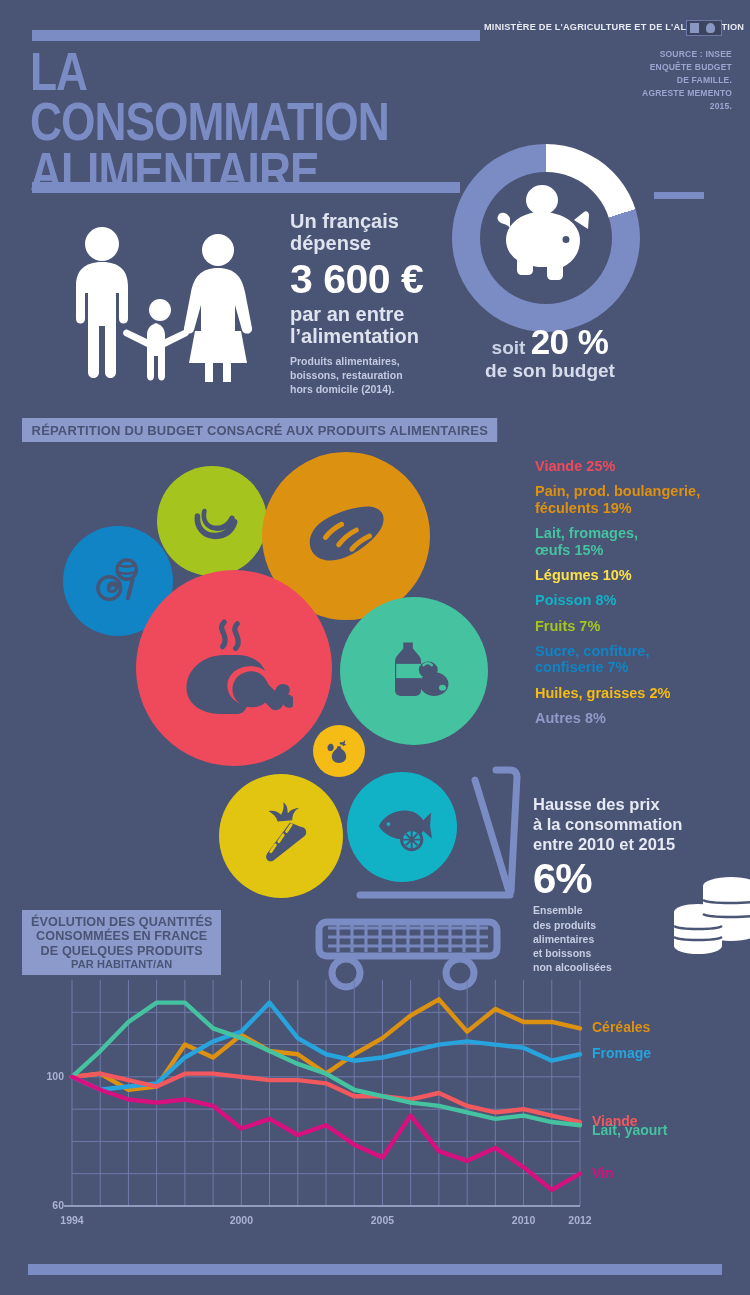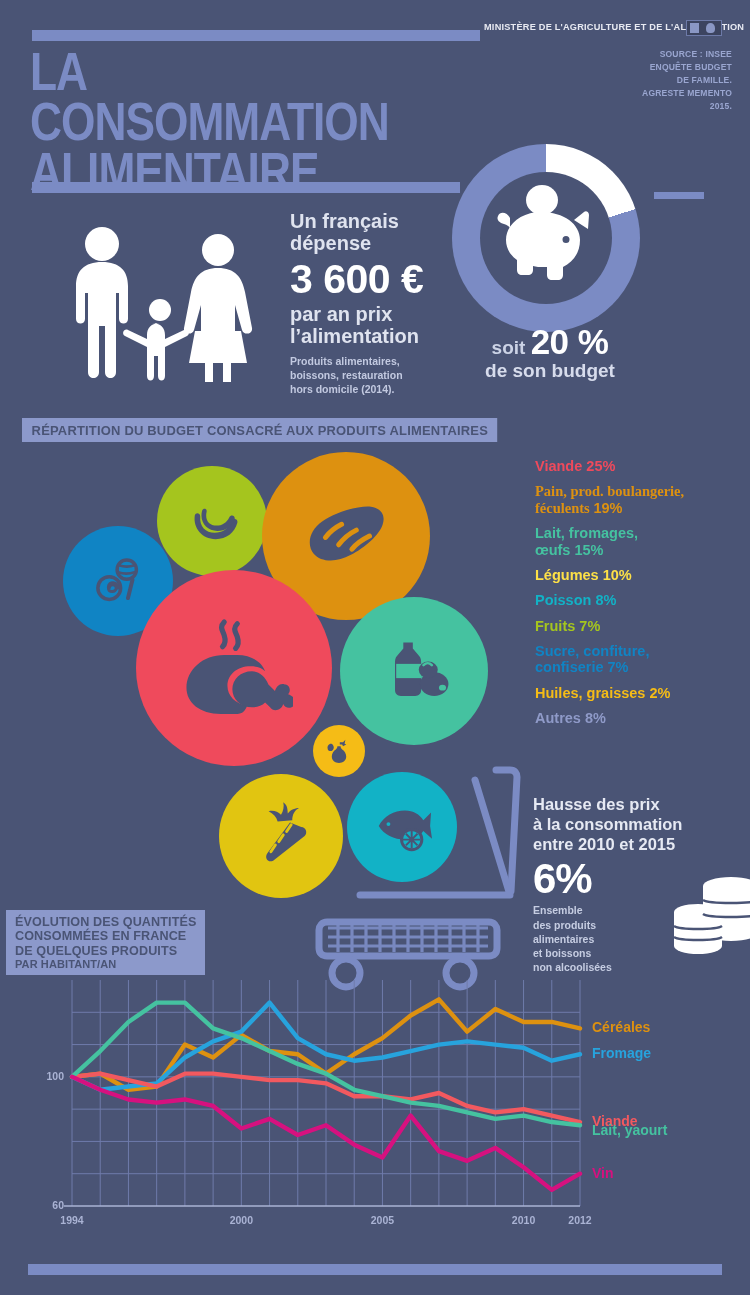--- a/index.html
+++ b/index.html
@@ -68,22 +68,22 @@
   
   #hausse{left:533px;top:782px;width:210px;}
   #hausse .h{font-size:16.5px;font-weight:bold;line-height:1.2;color:#e6e9f3;margin-top:13px;}
   #hausse .p{font-size:42px;font-weight:bold;color:#fff;line-height:1;margin-top:4px;
              letter-spacing:-1px;}
   #hausse .n{font-size:10.5px;font-weight:bold;line-height:1.35;color:#c6cde2;margin-top:3px;width:88px;}
   #coins{position:absolute;left:140px;top:92px;width:90px;height:84px;}
 
   
   #chartzone{left:0;top:960px;width:750px;height:300px;}
-  #band2{left:6px;top:910px;padding:5px 9px 4px;font-size:12.6px;line-height:1.14;
-         letter-spacing:.1px;max-width:186px;}
+  #band2{left:22px;top:910px;padding:5px 9px 4px;font-size:12.6px;line-height:1.14;
+         letter-spacing:.1px;max-width:186px;text-align:center;}
   #band2 .small{font-size:11px;display:block;}
   .axlab{position:absolute;font-size:10.5px;color:#aab3d4;font-weight:bold;}
   .serlab{position:absolute;font-size:14px;font-weight:bold;}
 </style>
 </head>
 <body>
 
 <div class="bar" id="topbar"></div>
 
 <div class="abs" id="ministry">MINISTÈRE DE L'AGRICULTURE ET DE L'ALIMENTATION</div>
@@ -118,21 +118,21 @@
       <circle cx="158" cy="28" r="16"></circle>
       <path d="M158 46c-17 0-24 9-27 24l-7 36c-1 6 8 8 10 2l7-25v26h-6l-6 32h16v20c0 6 8 6 8 0v-20h10v20c0 6 8 6 8 0v-20h16l-6-32h-6V83l7 25c2 6 11 4 10-2l-7-36c-3-15-10-24-27-24z"></path>
     </g>
   </svg>
 </div>
 
 <div class="abs" id="spend">
   <div class="l1" style="white-space:pre-line">Un français
 dépense</div>
   <div class="big">3 600 €</div>
-  <div class="l2" style="white-space:pre-line">par an prix
+  <div class="l2" style="white-space:pre-line">par an entre
 l’alimentation</div>
   <div class="note" style="white-space:pre-line">Produits alimentaires,
 boissons, restauration
 hors domicile (2014).</div>
 </div>
 
 <div class="abs" id="donut-wrap">
   <div id="donut"></div>
   <div id="donut-hole"></div>
   <svg id="pig" viewBox="0 0 100 96">
@@ -236,21 +236,21 @@
       <circle cx="18" cy="29" r="2" fill="#12b2c6"></circle>
       <circle cx="42" cy="45" r="12" fill="#4a5475"></circle>
       <circle cx="42" cy="45" r="9" fill="#12b2c6"></circle>
       <path d="M42 36v18M33 45h18M36 39l12 12M48 39L36 51" stroke="#4a5475" stroke-width="2" fill="none"></path>
     </g>
   </svg>
 </div>
 
 <div class="abs" id="legend">
     <div class="li" style="color: rgb(239, 74, 92);"><span style="white-space: pre-line;">Viande </span><b>25%</b></div>
-    <div class="li" style="color: rgb(221, 145, 16);"><span style="white-space: pre-line; font-family: Liberation Serif, serif;">Pain, prod. boulangerie,
+    <div class="li" style="color: rgb(221, 145, 16);"><span style="white-space: pre-line;">Pain, prod. boulangerie,
 féculents </span><b>19%</b></div>
     <div class="li" style="color: rgb(69, 194, 160);"><span style="white-space: pre-line;">Lait, fromages,
 œufs </span><b>15%</b></div>
     <div class="li" style="color: #fde047;"><span style="white-space: pre-line;">Légumes </span><b>10%</b></div>
     <div class="li" style="color: rgb(18, 178, 198);"><span style="white-space: pre-line;">Poisson </span><b>8%</b></div>
     <div class="li" style="color: rgb(165, 197, 30);"><span style="white-space: pre-line;">Fruits </span><b>7%</b></div>
     <div class="li" style="color: rgb(16, 132, 196);"><span style="white-space: pre-line;">Sucre, confiture,
 confiserie </span><b>7%</b></div>
     <div class="li" style="color: rgb(245, 188, 22);"><span style="white-space: pre-line;">Huiles, graisses </span><b>2%</b></div>
     <div class="li" style="color: rgb(143, 154, 200);"><span style="white-space: pre-line;">Autres </span><b>8%</b></div>

